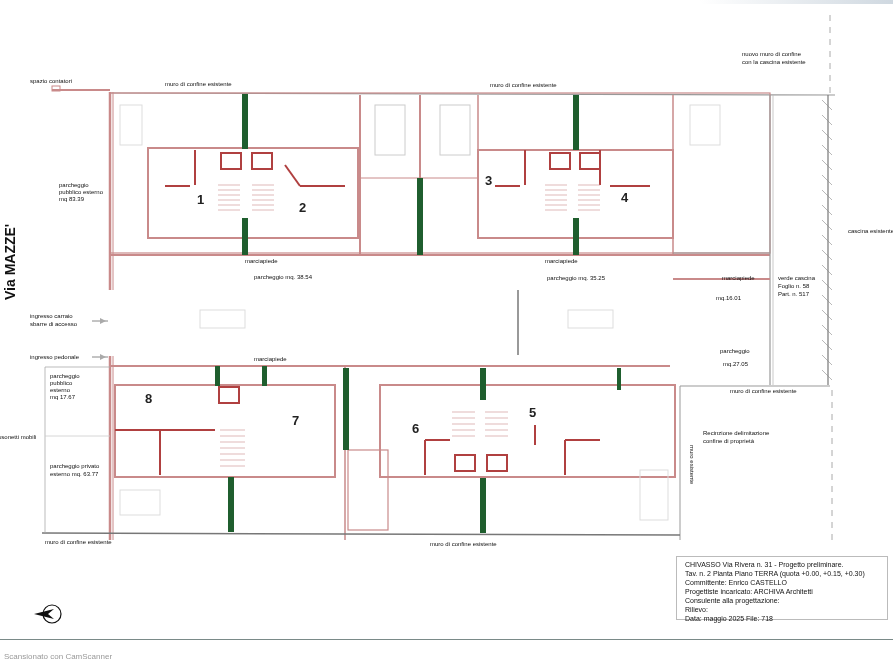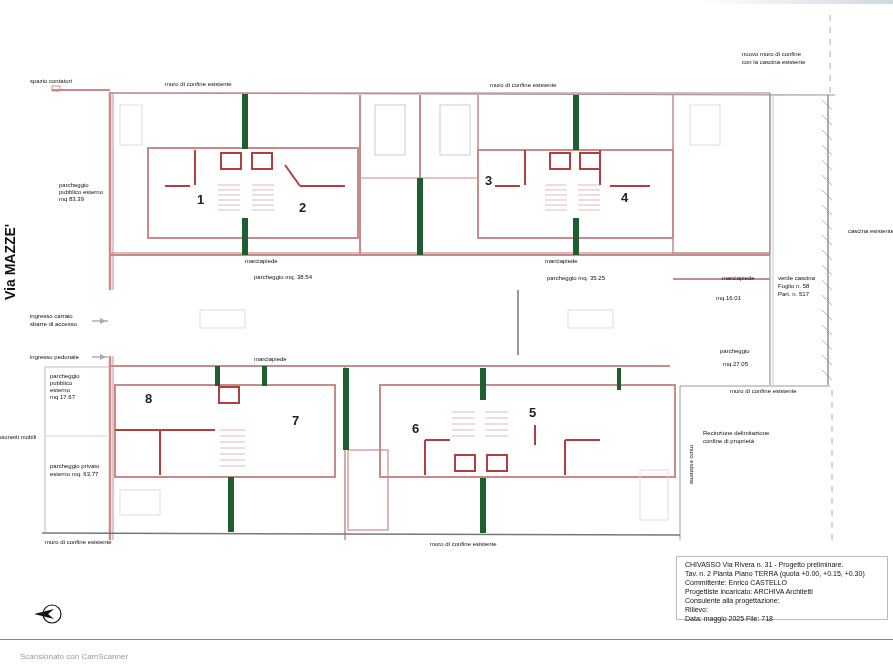--- a/index.html
+++ b/index.html
@@ -5,21 +5,21 @@
   html, body { margin:0; padding:0; background:#ffffff; }
   body { width:893px; height:670px; position:relative; overflow:hidden; font-family:"Liberation Sans", sans-serif; color:#111; }
   .lbl { position:absolute; font-size:6px; line-height:7px; color:#111; white-space:nowrap; }
   .unit-num { position:absolute; font-size:13px; font-weight:bold; color:#222; }
   .via { position:absolute; left:2px; top:300px; transform:rotate(-90deg); transform-origin:left top; font-size:14px; font-weight:bold; color:#111; white-space:nowrap; }
   .rot-lbl { position:absolute; transform:rotate(90deg); transform-origin:left top; font-size:6px; white-space:nowrap; }
   .plan-svg { position:absolute; left:0; top:0; }
   .titlebox { position:absolute; left:676px; top:556px; width:212px; height:64px; border:1px solid #bbb; background:#fff; padding:3px 0 0 8px; box-sizing:border-box; }
   .titlebox div { font-size:7px; line-height:9px; color:#111; white-space:nowrap; }
   .footer-line { position:absolute; left:0; top:639px; width:893px; height:1px; background:#7a8a88; }
-  .footer { position:absolute; left:20px; top:652px; font-size:8px; color:#999; }
+  .footer { position:absolute; left:4px; top:652px; font-size:8px; color:#999; }
   .compass { position:absolute; left:32px; top:603px; }
   .topshade { position:absolute; left:700px; top:0; width:193px; height:4px; background:linear-gradient(to right, #ffffff, #cfd8e0); }
 </style>
 </head>
 <body>
 
 <div class="topshade"></div>
 
 <svg class="plan-svg" width="893" height="670">
 

